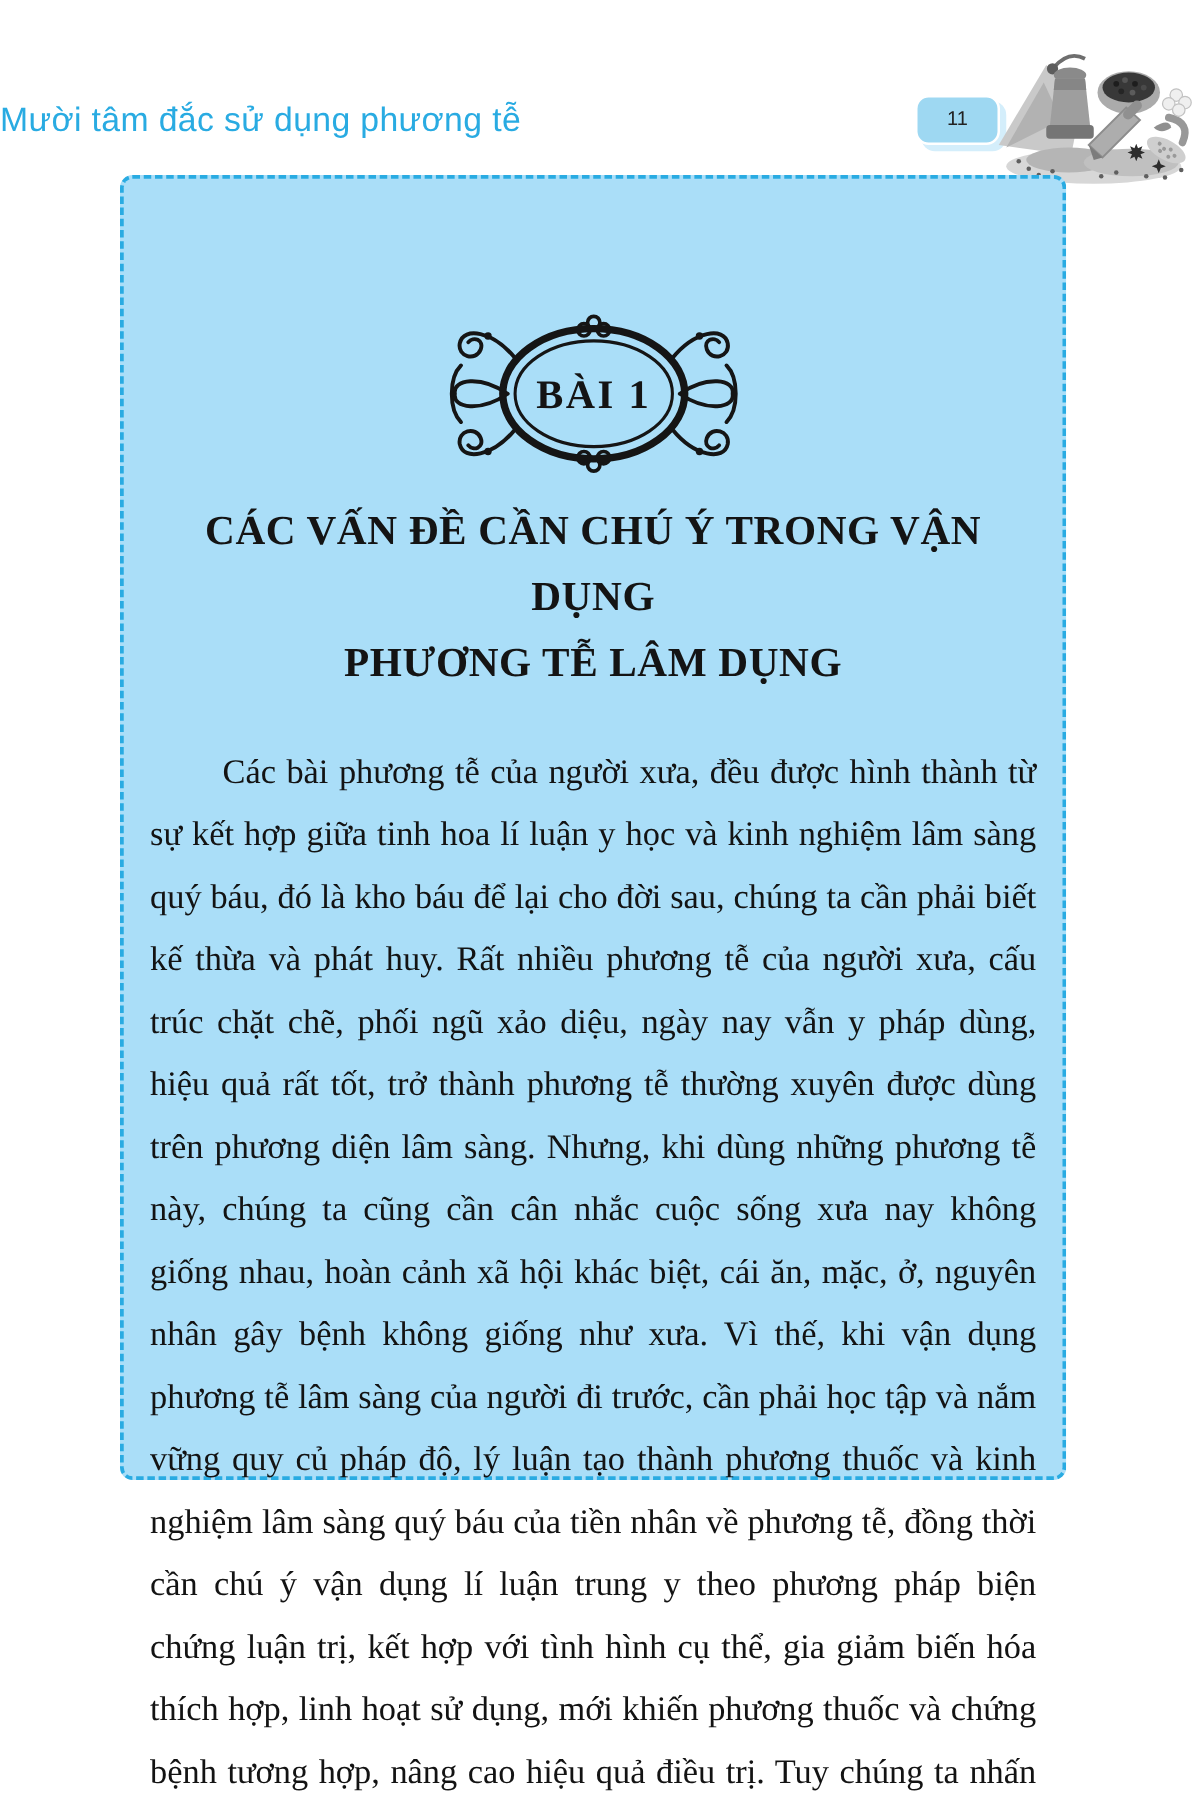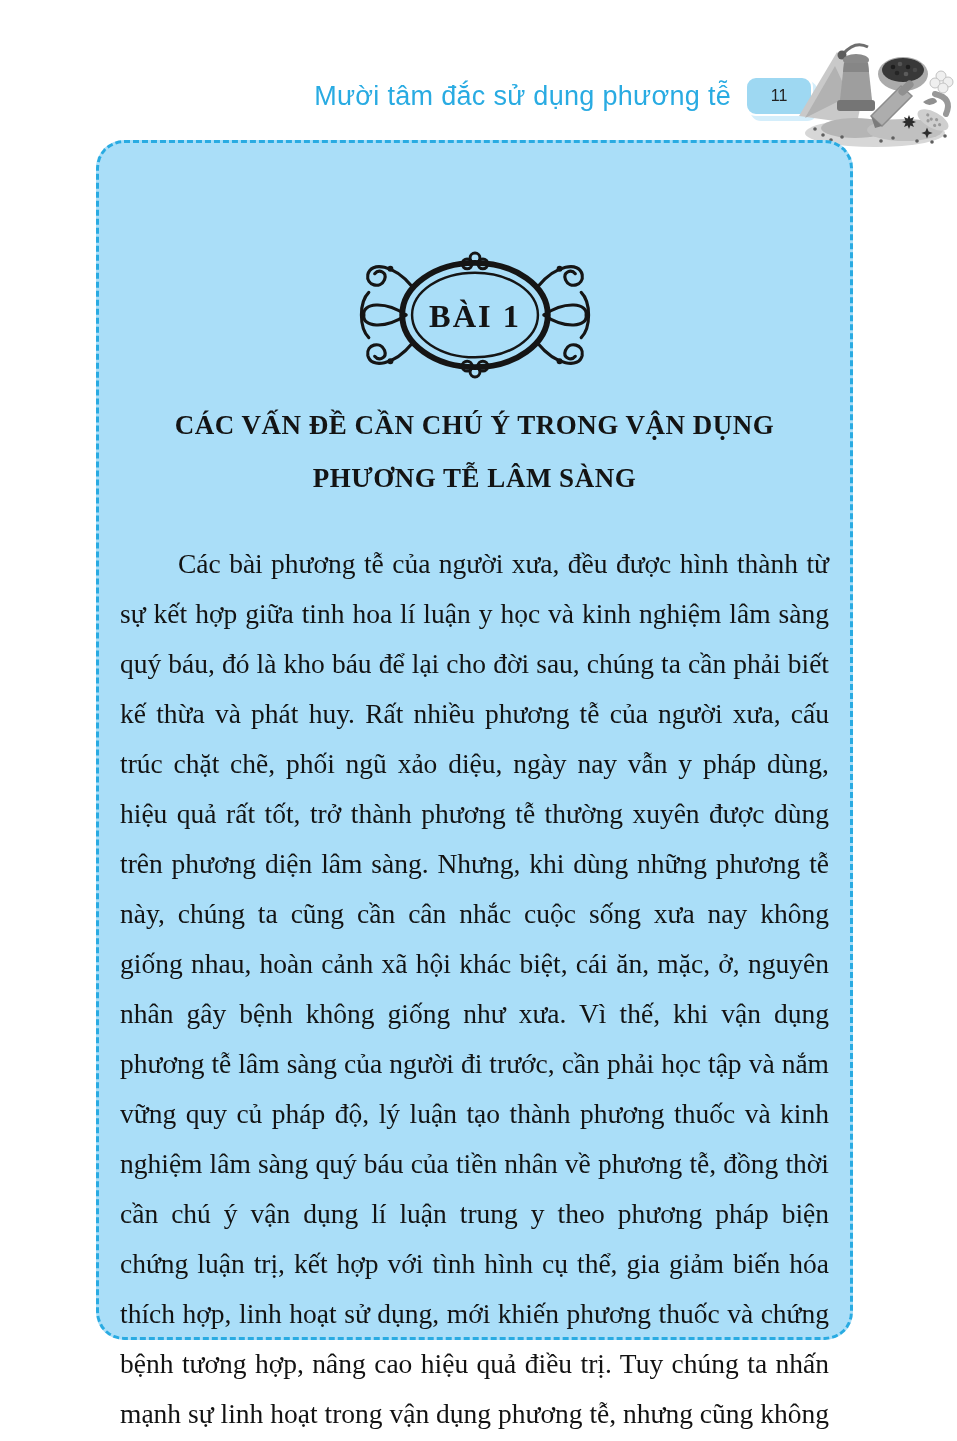--- a/index.html
+++ b/index.html
@@ -10,24 +10,23 @@
     font-family: "Liberation Serif", serif;
     overflow: hidden;
   }
 
   
   .header-row {
     position: absolute;
     top: 76px; left: 0;
     width: 800px;              
     display: flex;
-    justify-content: flex-end;
+    justify-content: space-between;
     align-items: center;
     gap: 14px;
-    padding-left: 13px;
   }
   .running-title {
     color: #29abe2;
     font-family: "Liberation Sans", sans-serif;
     font-size: 27px;
     letter-spacing: 0.3px;
     white-space: nowrap;
   }
   .page-badge {
     box-sizing: border-box;
@@ -45,45 +44,45 @@
   .spices-photo {
     position: absolute;
     top: 36px; right: 2px;
     width: 170px; height: 115px;
   }
 
   
   .panel {
     position: absolute;
     left: 96px; top: 140px;
-    width: 757px; height: 1200px;
+    width: 757px; height: 1044px;
     box-sizing: border-box;
     background: #aadef8;
     border: 3px dashed #29abe2;
-    border-radius: 28px;
+    border-radius: 10px;
   }
   .panel-content { padding: 0 21px; }
 
   .ornament {
     display: block;
     margin: 108px auto 0 auto;
     width: 236px; height: 128px;
   }
   .ornament text {
     font-family: "Liberation Serif", serif;
     font-weight: bold;
     font-size: 33px;
     letter-spacing: 2px;
     fill: #141414;
   }
 
   .page-title {
     margin: 20px 0 0 0;
     text-align: center;
-    font-size: 27px;
+    font-size: 33px;
     line-height: 53px;
     font-weight: bold;
     color: #141414;
     letter-spacing: 0.5px;
   }
   .page-title .line { display: block; }
 
   .body-paragraph {
     margin: 34px 0 0 0;
     font-size: 27.5px;
@@ -200,21 +199,21 @@
         <g transform="translate(0,130) scale(1,-1)">
             <use href="#trefoil"></use>
           </g>
         <ellipse cx="120" cy="65" rx="74" ry="53" fill="none" stroke="#151515" stroke-width="6"></ellipse>
         <ellipse cx="120" cy="65" rx="64" ry="43" fill="none" stroke="#151515" stroke-width="2.5"></ellipse>
         <text x="120" y="77" text-anchor="middle">BÀI 1</text>
       </svg>
 
       <h1 class="page-title">
         <span class="line">CÁC VẤN ĐỀ CẦN CHÚ Ý TRONG VẬN DỤNG</span>
-        <span class="line">PHƯƠNG TỄ LÂM SÀNG</span>
+        <span class="line">PHƯƠNG TỄ LÂM DỤNG</span>
       </h1>
 
       <p class="body-paragraph">Các bài phương tễ của người xưa, đều được hình thành từ sự kết hợp giữa tinh hoa lí luận y học và kinh nghiệm lâm sàng quý báu, đó là kho báu để lại cho đời sau, chúng ta cần phải biết kế thừa và phát huy. Rất nhiều phương tễ của người xưa, cấu trúc chặt chẽ, phối ngũ xảo diệu, ngày nay vẫn y pháp dùng, hiệu quả rất tốt, trở thành phương tễ thường xuyên được dùng trên phương diện lâm sàng. Nhưng, khi dùng những phương tễ này, chúng ta cũng cần cân nhắc cuộc sống xưa nay không giống nhau, hoàn cảnh xã hội khác biệt, cái ăn, mặc, ở, nguyên nhân gây bệnh không giống như xưa. Vì thế, khi vận dụng phương tễ lâm sàng của người đi trước, cần phải học tập và nắm vững quy củ pháp độ, lý luận tạo thành phương thuốc và kinh nghiệm lâm sàng quý báu của tiền nhân về phương tễ, đồng thời cần chú ý vận dụng lí luận trung y theo phương pháp biện chứng luận trị, kết hợp với tình hình cụ thể, gia giảm biến hóa thích hợp, linh hoạt sử dụng, mới khiến phương thuốc và chứng bệnh tương hợp, nâng cao hiệu quả điều trị. Tuy chúng ta nhấn mạnh sự linh hoạt trong vận dụng phương tễ, nhưng cũng không thể linh hoạt tới vô pháp vô độ, tùy tiện kết hợp, có thuốc không phương, đau đâu trị đấy. Vì thế nên đưa ra những chú ý sau đây để bạn đọc cùng nắm rõ:</p>
 
     </div>
   </div>
 
 </div>
 
 </body></html>

